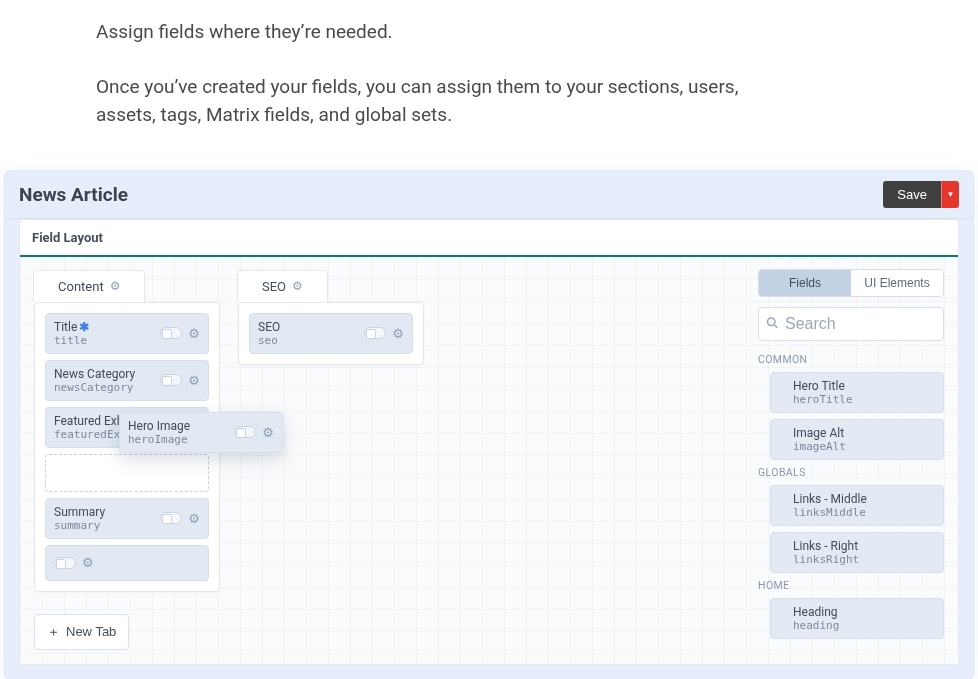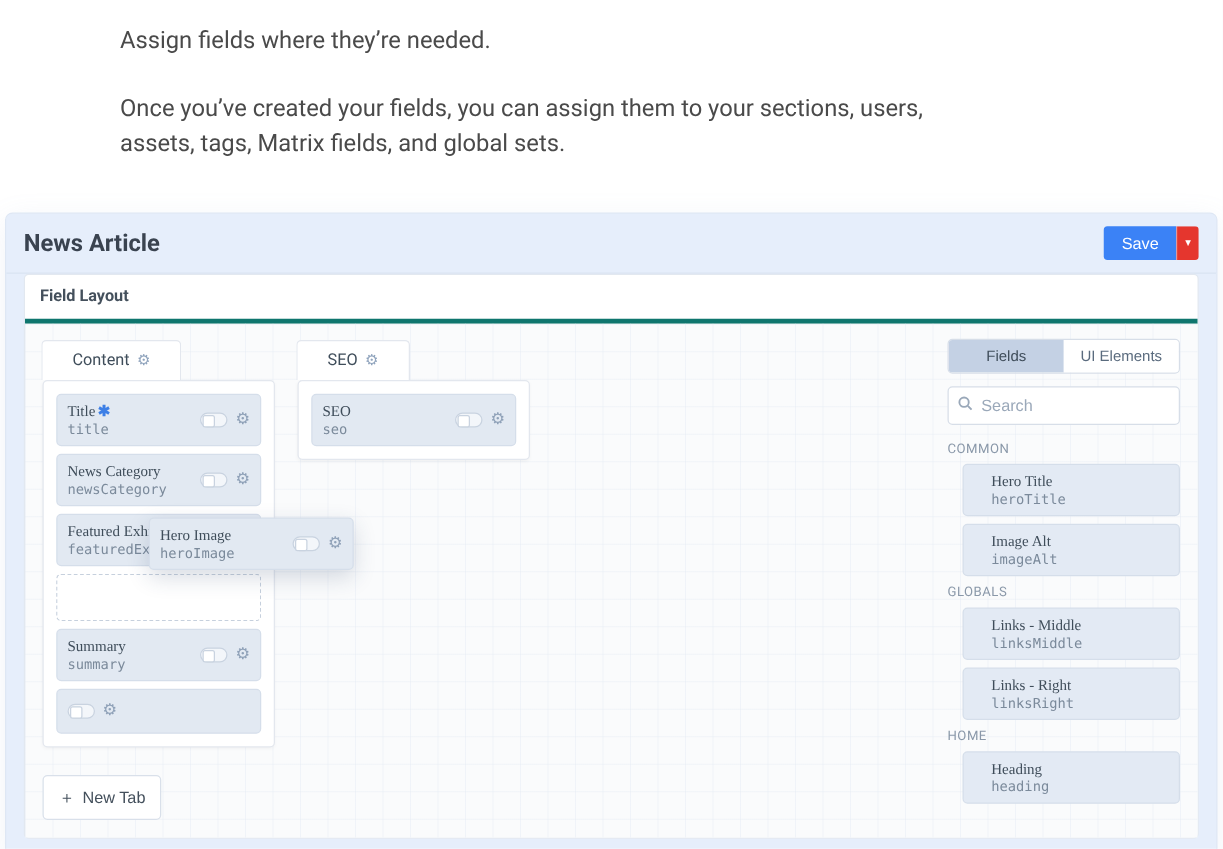--- a/index.html
+++ b/index.html
@@ -46,21 +46,21 @@
   }
   .app-title {
     font-size: 19px;
     font-weight: 700;
     color: #3a4350;
   }
   .save-group {
     display: flex;
   }
   .save-btn {
-    background: #3b82f6;
+    background: #404040;
     color: #fff;
     border: none;
     padding: 6px 14px;
     font-size: 13px;
     border-radius: 3px 0 0 3px;
     cursor: pointer;
   }
   .save-caret {
     background: #e5362e;
     color: #fff;
@@ -79,21 +79,21 @@
     background: #fff;
     margin: 0 14px 14px 14px;
     border-radius: 4px;
     border: 1px solid #e2e8f0;
   }
   .panel-header {
     font-size: 13px;
     font-weight: 700;
     color: #44505c;
     padding: 10px 12px;
-    border-bottom: 4px solid #0f766e;
+    border-bottom: 2px solid #0f766e;
   }
   .panel-body {
     display: flex;
     align-items: flex-start;
     background: #fafbfc;
     background-image:
       linear-gradient(rgba(230,236,245,.5) 1px, transparent 1px),
       linear-gradient(90deg, rgba(230,236,245,.5) 1px, transparent 1px);
     background-size: 22px 22px;
   }
@@ -147,21 +147,20 @@
     display: flex;
     align-items: center;
     justify-content: space-between;
     min-height: 36px;
   }
   .field-chip .labels { flex: 1; min-width: 0; }
   .field-label {
     font-size: 12px;
     color: #3f4d5a;
     white-space: nowrap;
-    font-family: Liberation Serif, serif;
   }
   .field-handle {
     font-family: ui-monospace, Menlo, Consolas, monospace;
     font-size: 11px;
     color: #7b8a9b;
   }
   .req-star { color: #3d7fe6; font-weight: 700; margin-left: 2px; }
   .chip-ctrls {
     display: flex;
     align-items: center;
@@ -261,21 +260,21 @@
     left: 8px; top: 50%;
     transform: translateY(-50%);
     color: #9aa8b9;
     font-size: 12px;
   }
   .search-input {
     width: 100%;
     border: 1px solid #d7dee8;
     border-radius: 4px;
     padding: 7px 8px 7px 26px;
-    font-size: 13px;
+    font-size: 16px;
     color: #3f4d5a;
   }
   .search-input::placeholder { color: #9aa8b9; }
 
   .group-label {
     font-size: 10.5px;
     letter-spacing: .4px;
     color: #8a98a9;
     margin: 6px 0 6px 0;
   }

